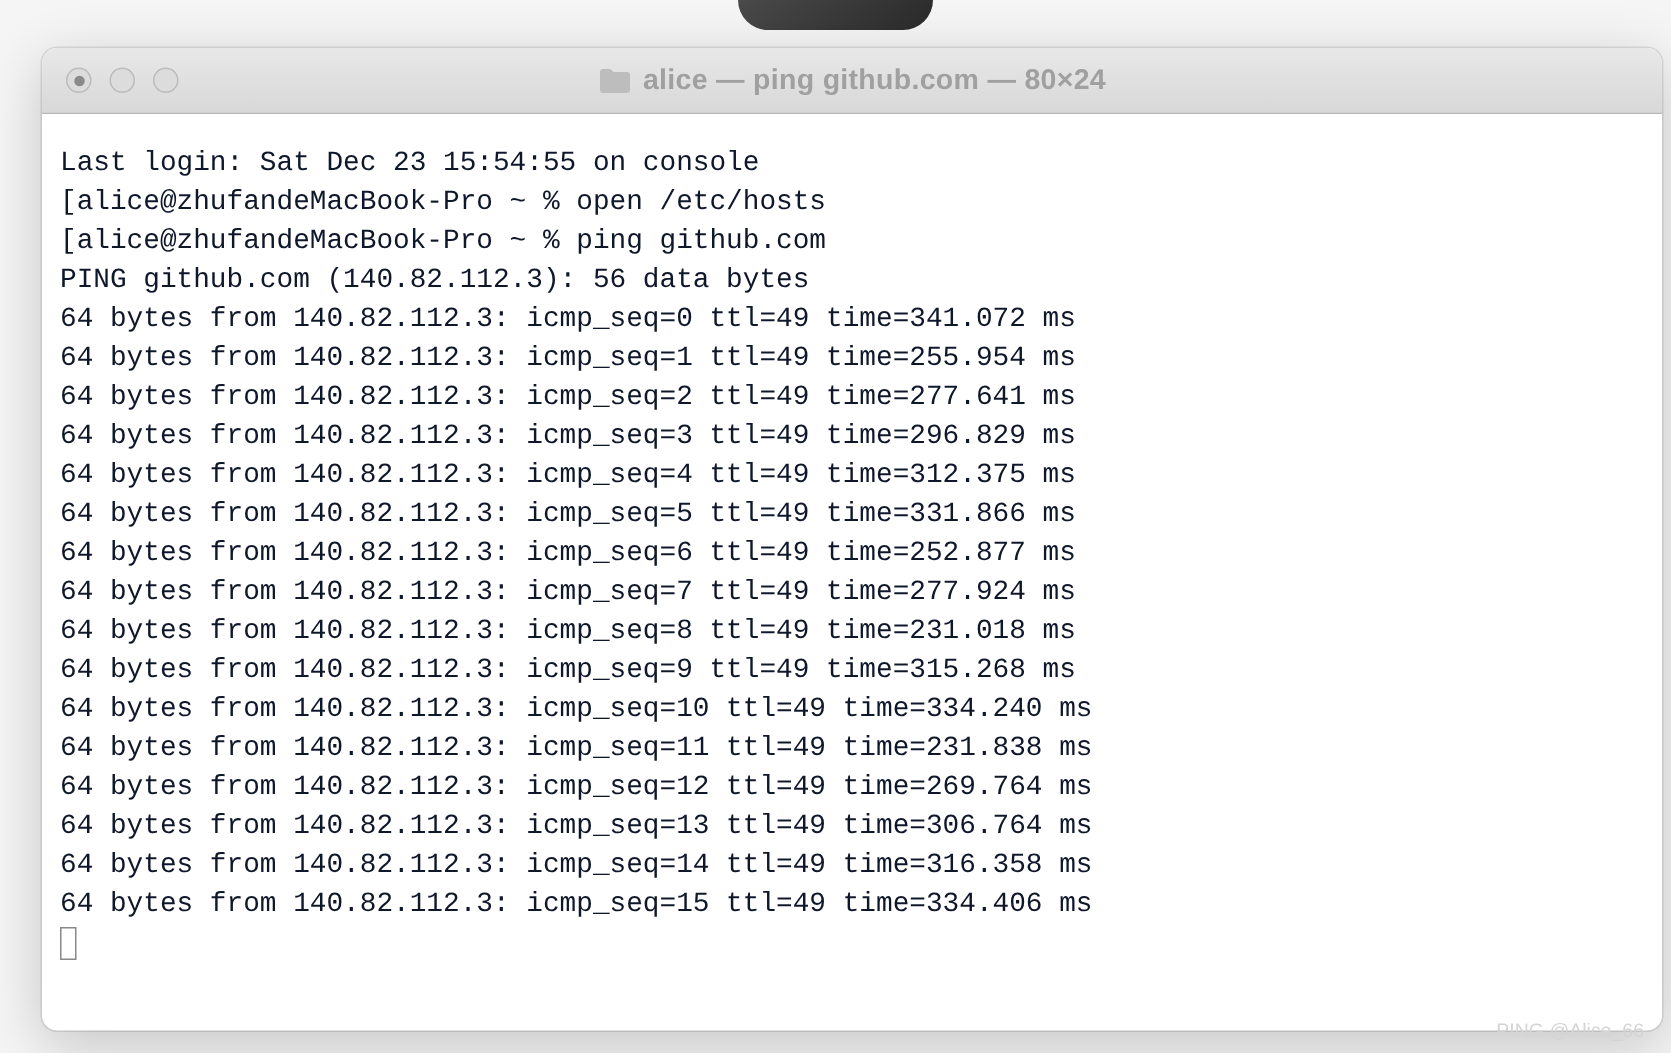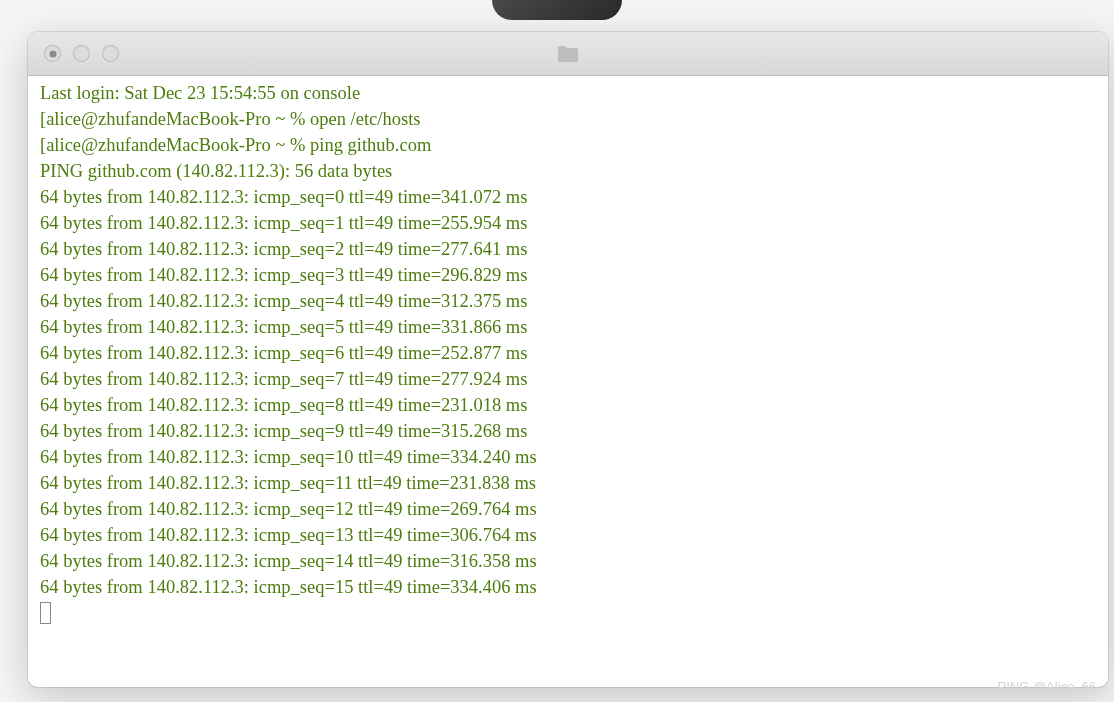--- a/index.html
+++ b/index.html
@@ -88,25 +88,25 @@
     }
     .folder-icon svg { display: block; }
     .title-text {
       font-size: 19px;
       font-weight: 700;
       color: #a0a0a0;
       letter-spacing: 0.2px;
     }
     .terminal-body {
       flex: 1;
-      padding: 4px 12px;
-      font-family: Liberation Serif, serif;
+      padding: 20px 12px;
+      font-family: Liberation Mono, monospace;
       font-size: 18.5px;
       line-height: 26px;
-      color: #4d7c0f;
+      color: #0f172a;
       white-space: pre;
       overflow: hidden;
     }
     .cursor-block {
       display: inline-block;
       width: 11px;
       height: 22px;
       border: 1.5px solid #888;
       vertical-align: text-bottom;
       margin-top: 2px;
@@ -131,20 +131,21 @@
       <div class="traffic-light close"></div>
       <div class="traffic-light"></div>
       <div class="traffic-light"></div>
     </div>
     <div class="title-center">
       <span class="folder-icon">
         <svg viewBox="0 0 22 18" width="22" height="18">
           <path d="M1 3 Q1 1 3 1 L8 1 L10 3 L19 3 Q21 3 21 5 L21 15 Q21 17 19 17 L3 17 Q1 17 1 15 Z" fill="#bdbdbd"></path>
         </svg>
       </span>
+      <span class="title-text">alice — ping github.com — 80×24</span>
     </div>
   </div>
   <div class="terminal-body" id="terminal-body">Last login: Sat Dec 23 15:54:55 on console
 [alice@zhufandeMacBook-Pro ~ % open /etc/hosts
 [alice@zhufandeMacBook-Pro ~ % ping github.com
 PING github.com (140.82.112.3): 56 data bytes
 64 bytes from 140.82.112.3: icmp_seq=0 ttl=49 time=341.072 ms
 64 bytes from 140.82.112.3: icmp_seq=1 ttl=49 time=255.954 ms
 64 bytes from 140.82.112.3: icmp_seq=2 ttl=49 time=277.641 ms
 64 bytes from 140.82.112.3: icmp_seq=3 ttl=49 time=296.829 ms

